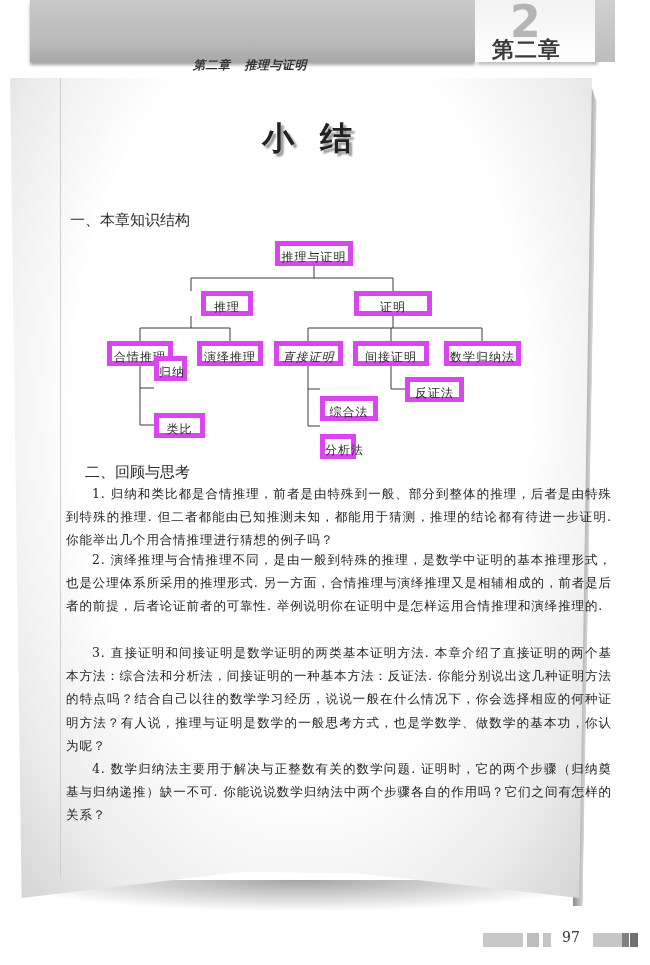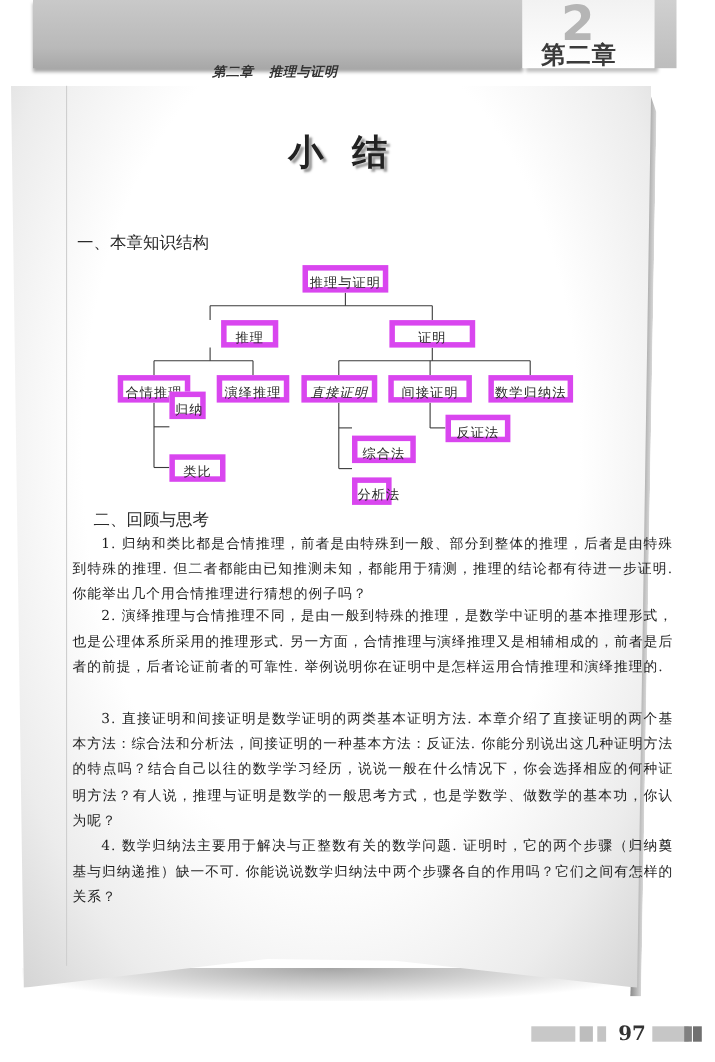--- a/index.html
+++ b/index.html
@@ -86,21 +86,21 @@
   .body-text.p1 { left: 66px; width: 546px; }
 
   .footer { position: absolute; top: 933px; height: 14px; }
   .f1 { left: 483px; width: 40px; background: #c8c8c8; }
   .f2 { left: 527px; width: 12px; background: #bdbdbd; }
   .f3 { left: 543px; width: 8px; background: #c4c4c4; }
   .f4 { left: 593px; width: 33px; background: #c6c6c6; }
   .f5 { left: 622px; width: 7px; background: #808080; }
   .f6 { left: 630px; width: 8px; background: #707070; }
   .page-number {
-    position: absolute; left: 562px; top: 929px; font-size: 18px; color: #333; font-weight: bold;
+    position: absolute; left: 562px; top: 929px; font-size: 14px; color: #333;
   }
 </style>
 </head>
 <body>
 
 <div class="header-band"></div>
 <div class="header-title">第二章   推理与证明</div>
 <div class="header-tab"></div>
 <div class="header-tab-num">2</div>
 <div class="header-tab-label">第二章</div>

